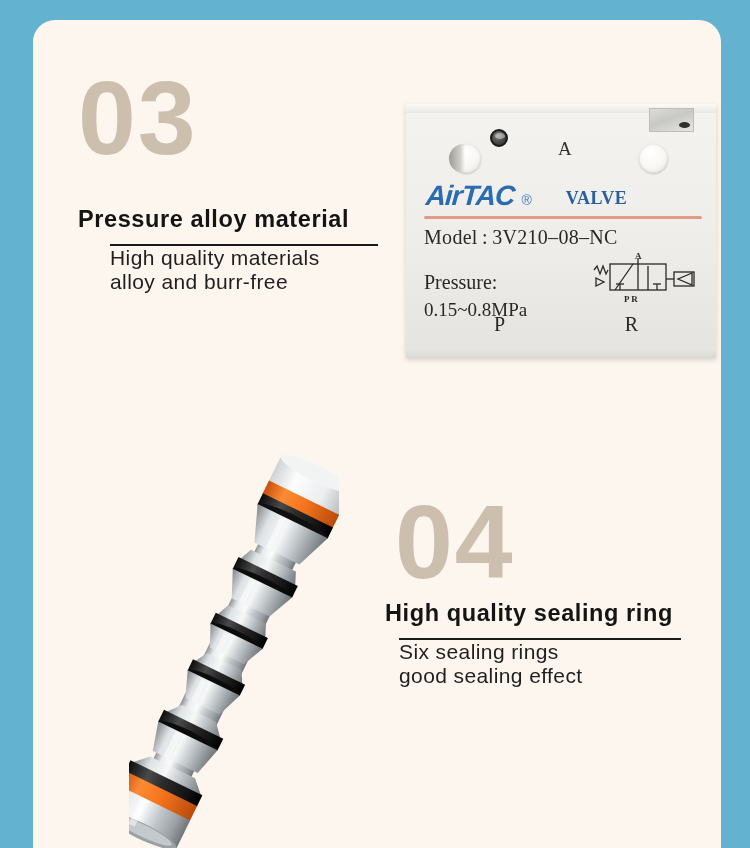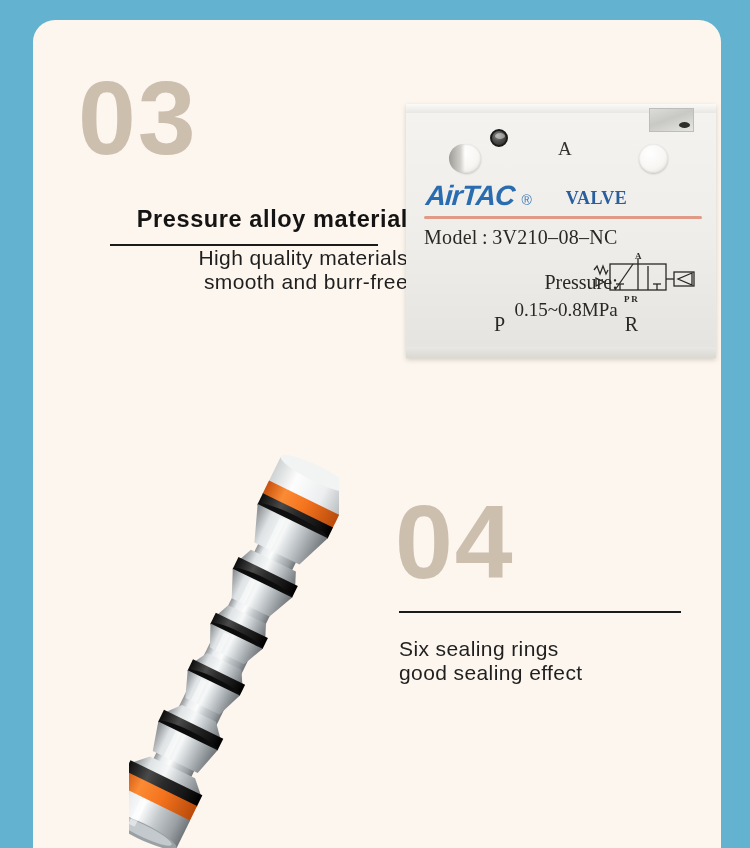--- a/index.html
+++ b/index.html
@@ -11,21 +11,21 @@
   }
   .page { position:relative; width:750px; height:848px; background:#62b2d0; }
 
   .card {
     position:absolute;
     left:33px; width:688px;
     background:#fdf6ee;
     border-radius:22px;
     overflow:hidden;
   }
-  #card-03 { top:20px; height:462px;text-align:right; }
+  #card-03 { top:20px; height:462px; }
   #card-04 { top:440px; height:464px; }
 
   
   .big-number {
     position:absolute;
     font-family:"Liberation Sans", sans-serif;
     font-weight:700;
     font-size:104px;
     line-height:1;
     color:#cdbfae;
@@ -184,21 +184,21 @@
 <div class="page">
 
   <div class="card" id="card-03">
 
     <div class="big-number" id="num-03">03</div>
 
     <div class="text-block" id="text-03">
       <div class="heading">Pressure alloy material</div>
       <div class="rule"></div>
       <div class="subline">High quality materials</div>
-      <div class="subline">smooth and burr-free</div>
+      <div class="subline">alloy and burr-free</div>
     </div>
 
     <div class="valve">
       <div class="valve-top-strip"></div>
       <div class="metal-tab"></div>
 
       <div class="port" id="port-left"></div>
       <div class="screw"></div>
       <div class="label-A">A</div>
       <div class="port" id="port-right"></div>
@@ -250,20 +250,21 @@
       <div class="port-label" id="label-R">R</div>
 
       <div class="valve-bottom-strip"></div>
     </div>
   </div>
 
   <div class="card" id="card-04">
     <div class="big-number" id="num-04" style="left:362px; top:50px;">04</div>
 
     <div class="text-block" id="text-04" style="left:352px; top:160px;">
+      <div class="heading">High quality sealing ring</div>
       <div class="rule"></div>
       <div class="subline">Six sealing rings</div>
       <div class="subline">good sealing effect</div>
     </div>
 
     <svg class="spool" viewBox="0 0 210 420">
       <defs>
         <linearGradient id="steel" x1="0" y1="0" x2="1" y2="0">
           <stop offset="0%" stop-color="#8f9396"></stop>
           <stop offset="18%" stop-color="#e9ecee"></stop>

